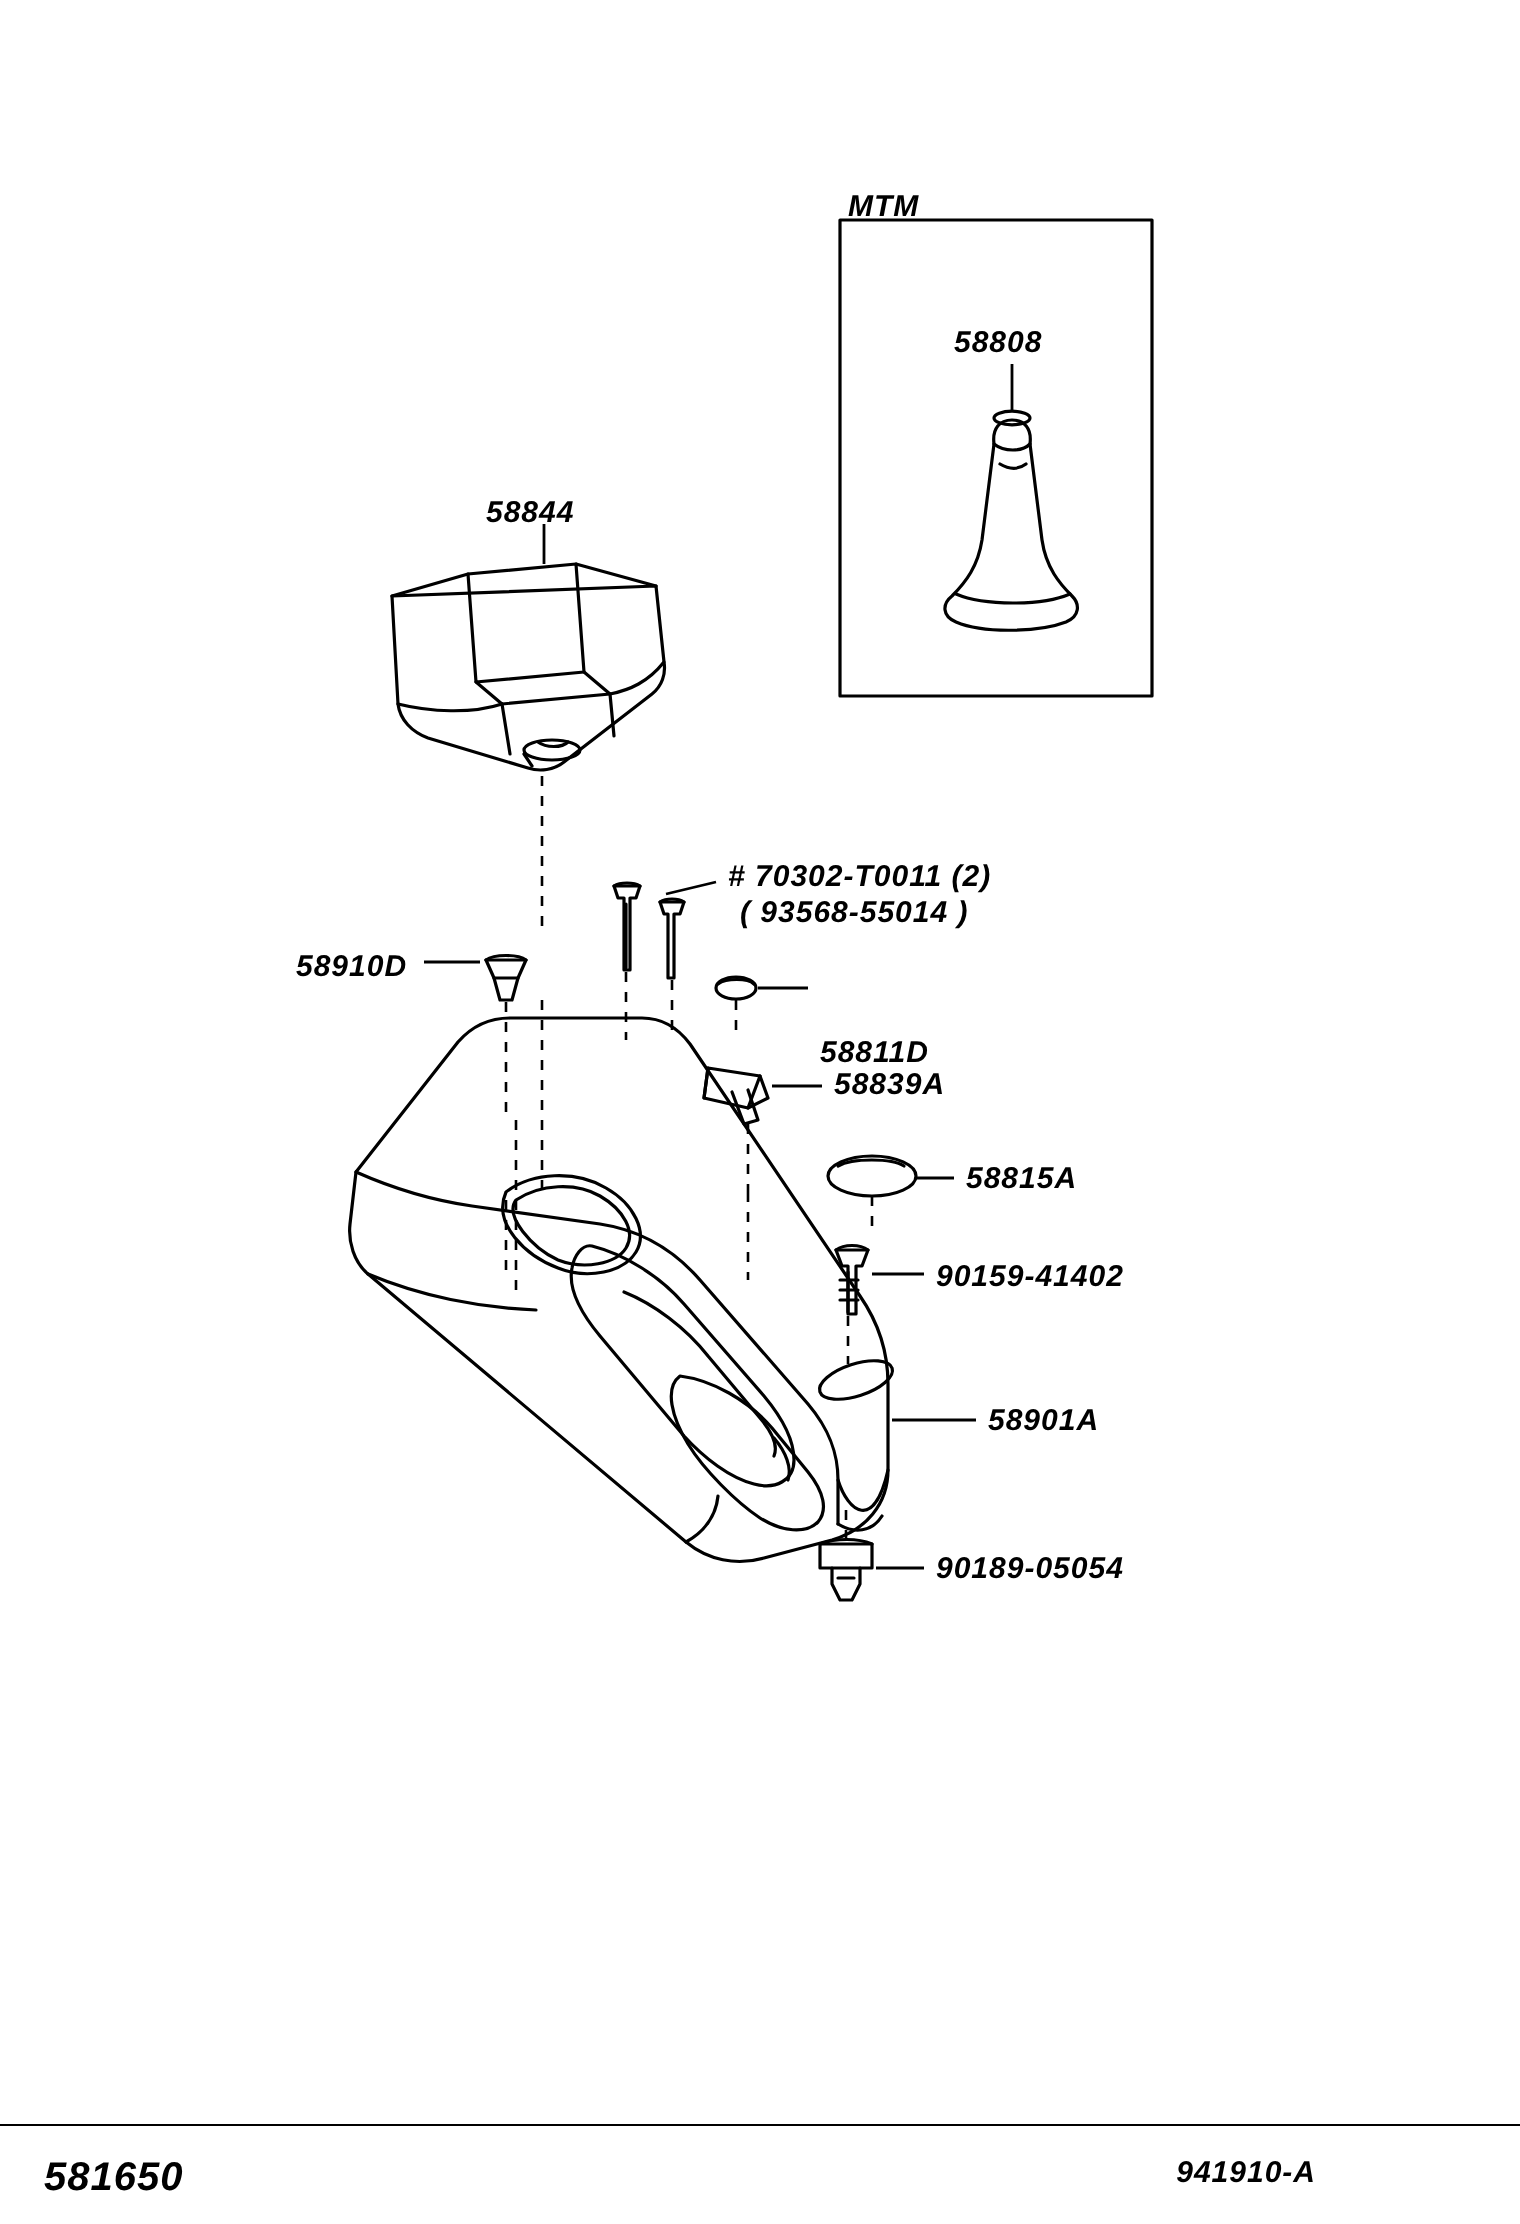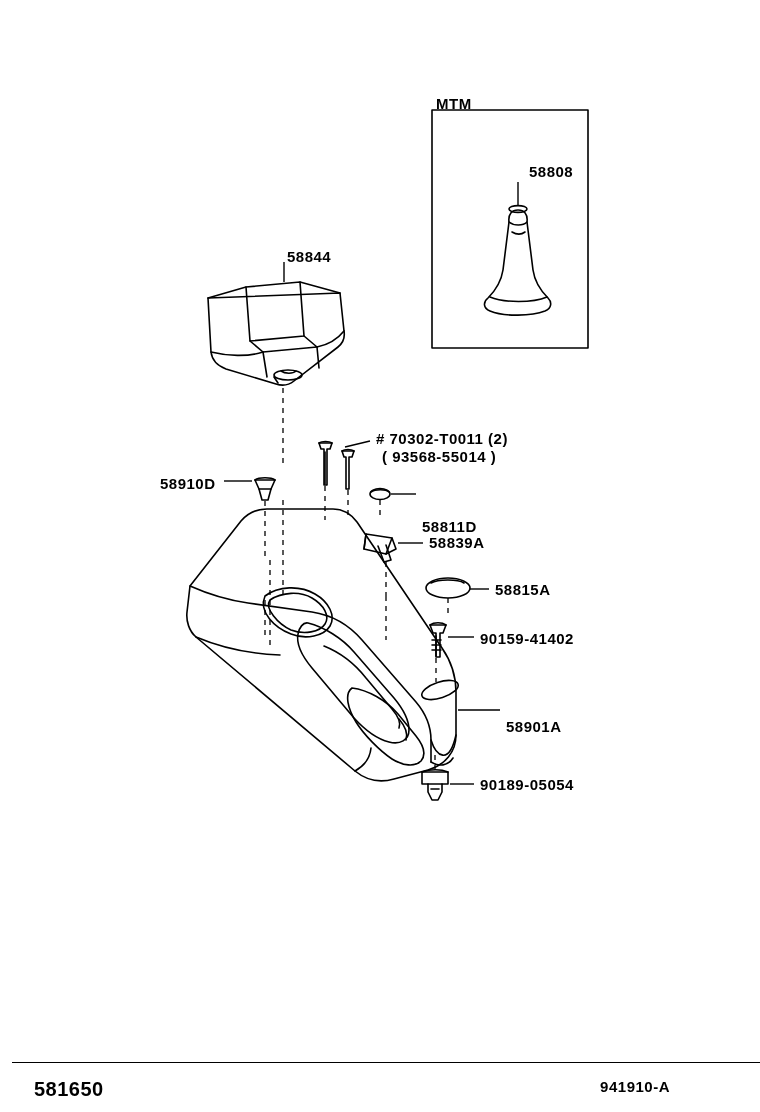--- a/index.html
+++ b/index.html
@@ -10,23 +10,24 @@
   body {
     width: 760px;
     height: 1112px;
     position: relative;
     font-family: "Liberation Sans", sans-serif;
     color: #000000;
     overflow: hidden;
   }
   .page {
     position: absolute;
-    left: 12px; top: 0;
+    left: 0; top: 0;
     width: 680px;
     height: 1112px;
+    font-style: italic;
   }
   .canvas {
     position: absolute;
     left: 0; top: 0;
     width: 760px;
     height: 1112px;
   }
   .label {
     position: absolute;
     font-family: "Liberation Sans", sans-serif;
@@ -250,39 +251,39 @@
       <path d="M436 637 L462 637"></path>
 
       <path d="M446 710 L488 710"></path>
 
       <path d="M438 784 L462 784"></path>
     </g>
   </svg>
 
   <div class="mtm-label">MTM</div>
 
-  <div class="label" style="left:477px; top:163px;margin-left:40px;">58808</div>
-
-  <div class="label" style="left:243px; top:248px;margin-left:32px;">58844</div>
+  <div class="label" style="left:477px; top:163px;">58808</div>
+
+  <div class="label" style="left:243px; top:248px;">58844</div>
 
   <div class="label" style="left:364px; top:430px;"># 70302-T0011 (2)</div>
 
   <div class="label" style="left:370px; top:448px;">( 93568-55014  )</div>
 
   <div class="label" style="left:148px; top:475px;">58910D</div>
 
   <div class="label" style="left:410px; top:487px;margin-top:31px;">58811D</div>
 
   <div class="label" style="left:417px; top:534px;">58839A</div>
 
   <div class="label" style="left:483px; top:581px;">58815A</div>
 
   <div class="label" style="left:468px; top:630px;">90159-41402</div>
 
-  <div class="label" style="left:494px; top:702px;margin-top:16px;">58901A</div>
+  <div class="label" style="left:494px; top:702px;">58901A</div>
 
   <div class="label" style="left:468px; top:776px;">90189-05054</div>
 
   <div class="rule"></div>
   <div class="footer-left">581650</div>
   <div class="footer-right">941910-A</div>
 
 </div>
 
 </body></html>

